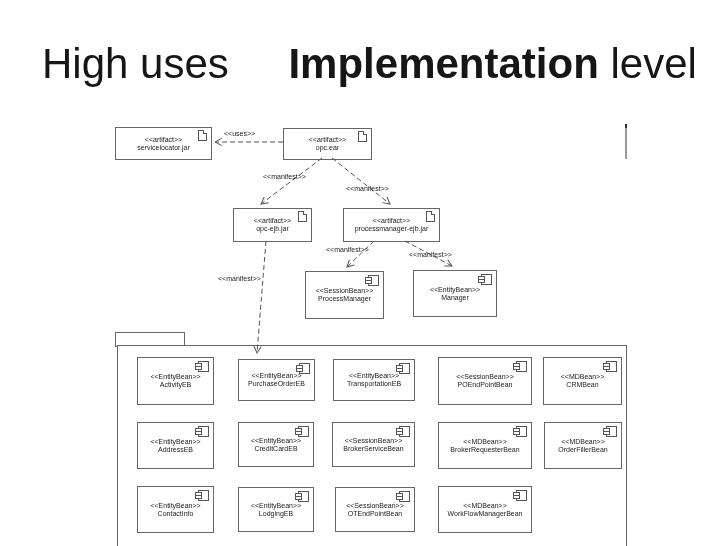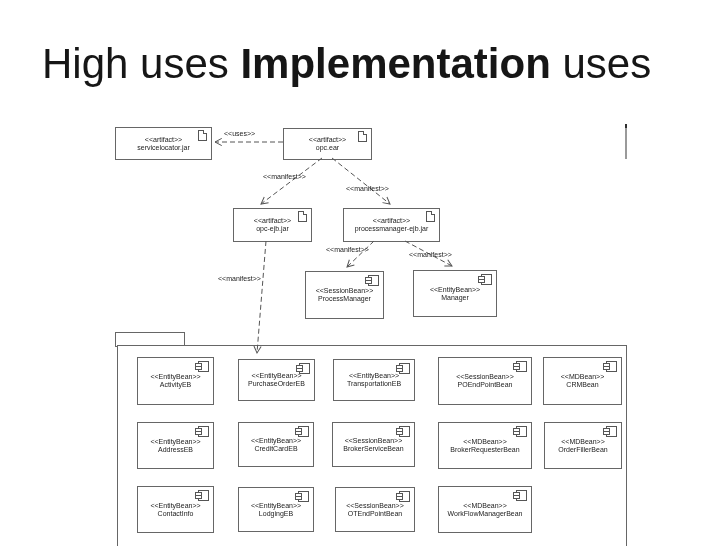--- a/index.html
+++ b/index.html
@@ -6,21 +6,21 @@
   #canvas {
     position:relative; width:728px; height:546px; overflow:hidden;
     background:#ffffff; font-family:"Liberation Sans", sans-serif; color:#111;
   }
   
   .title {
     position:absolute; left:42px; top:40px; margin:0;
     font-size:42px; font-weight:normal; color:#161616; white-space:nowrap;
     letter-spacing:0px; line-height:1.15;
   }
-  .title .b { font-weight:bold; }
+  .title .b { font-weight:bold;margin-left:48px; }
   
   .node {
     position:absolute; border:1px solid #666; background:#fff;
     display:flex; flex-direction:column; align-items:center; justify-content:center;
     font-size:7px; line-height:8px; text-align:center; color:#1b1b1b;
   }
   .node .st, .node .nm { display:block; white-space:nowrap; }
   
   .aicon { position:absolute; top:2px; right:4px; width:7px; height:9px;
            border:1px solid #555; background:#fff; }
@@ -44,21 +44,21 @@
   .overlay { position:absolute; left:0; top:0; pointer-events:none; }
   
   .stray-line { position:absolute; left:625px; top:124px; width:2px; height:35px;
     background:linear-gradient(to bottom, #2e2e2e 0, #2e2e2e 4px, #9a9a9a 4px, #9a9a9a 100%); }
 </style>
 </head>
 <body>
 
 <div id="canvas">
 
-  <h1 class="title"><span>High uses </span><span class="b">Implementation</span><span> uses</span></h1>
+  <h1 class="title"><span>High uses </span><span class="b">Implementation</span><span> level</span></h1>
 
   <div class="stray-line"></div>
 
   <div class="pkg-tab"></div>
   <div class="pkg-body"></div>
 
   <div class="node" style="left:115px;top:127px;width:95px;height:31px">
     <span class="aicon"></span>
     <span class="st">&lt;&lt;artifact&gt;&gt;</span>
     <span class="nm">servicelocator.jar</span>

